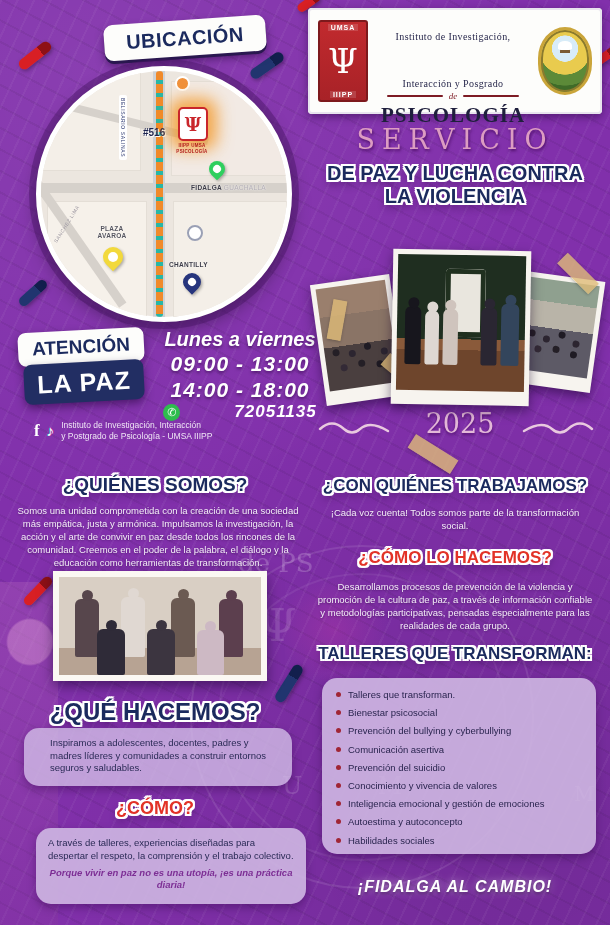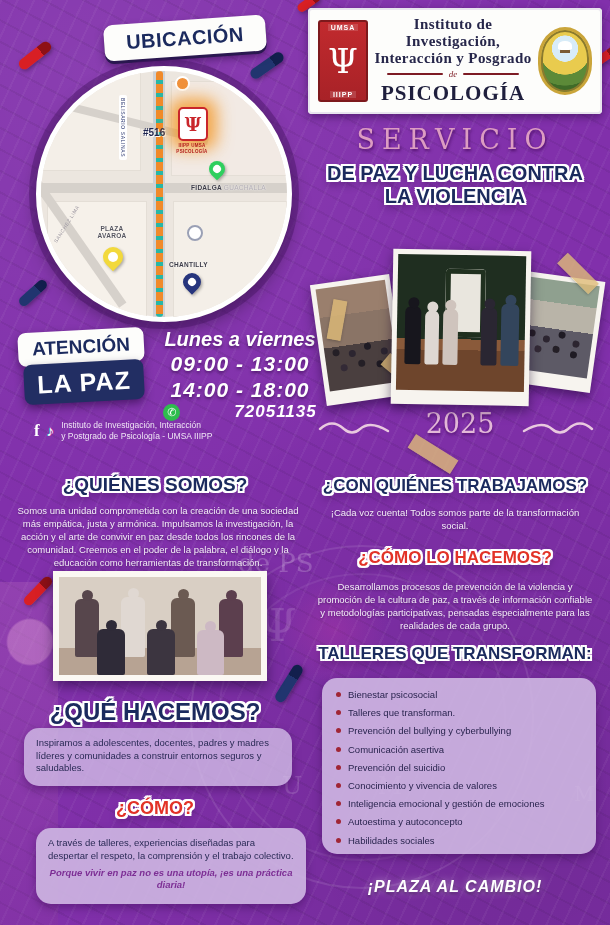--- a/index.html
+++ b/index.html
@@ -23,21 +23,21 @@
   
   .banner{left:308px;top:8px;width:294px;height:106px;background:#fdfdfb;border-radius:4px;
     box-shadow:0 3px 8px rgba(30,0,50,.45), inset 0 0 0 2px #e8e4ee;
     display:flex;align-items:center;justify-content:space-between;padding:6px 10px;box-sizing:border-box;}
   .umsa-logo{width:50px;height:82px;background:linear-gradient(180deg,#c12a2e,#a82227);
     border:2px solid #7d191c;border-radius:3px;color:#fff;display:flex;flex-direction:column;
     align-items:center;justify-content:space-between;padding:2px 0;box-sizing:border-box;}
   .umsa-logo .lg-top,.umsa-logo .lg-bot{font-size:7px;font-weight:bold;letter-spacing:1px;background:rgba(255,255,255,.15);padding:0 3px;}
   .umsa-logo .psi{font-size:34px;line-height:34px;font-family:"DejaVu Serif",serif;color:#fff;}
   .banner-text{flex:1;text-align:center;color:#26264a;padding:0 6px;}
-  .banner-text .l1{font-size:15px;font-family:"Liberation Serif",serif;font-weight:bold;letter-spacing:.4px;}
+  .banner-text .l1{font-size:10px;font-family:"Liberation Serif",serif;font-weight:normal;letter-spacing:.4px;margin-top:36px;}
   .banner-de{display:flex;align-items:center;justify-content:center;gap:6px;color:#7d1b24;margin:2px 0;}
   .banner-de .rule{height:2px;width:56px;background:#7d1b24;border-radius:2px;}
   .banner-de .de{font-size:9px;font-family:"Liberation Serif",serif;font-style:italic;text-align:center;}
   .banner-title{font-size:21px;font-family:"Liberation Serif",serif;font-weight:bold;color:#1f1f3d;letter-spacing:1px;}
   .escudo{width:48px;height:62px;border-radius:50%/46%;
     background:radial-gradient(circle at 50% 30%, #d8ecf8 0 26%, #e9cb4e 27% 52%, #5c8a38 53% 74%, #3f6b28 75% 100%);
     border:3px solid #caa53a;box-shadow:inset 0 0 0 2px #8a7a2e;position:relative;}
   .escudo:after{content:"";position:absolute;left:50%;top:18%;width:14px;height:9px;margin-left:-7px;
     background:#fff;border-radius:50% 50% 20% 20%;box-shadow:0 5px 0 -2px #7a5a33;}
   
@@ -273,49 +273,49 @@
       <div class="fig" style="left:62px;top:20px;width:24px;height:60px;background:#e0d8d2;"></div>
       <div class="fig" style="left:112px;top:21px;width:24px;height:59px;background:#6b5a52;"></div>
       <div class="fig" style="left:160px;top:22px;width:24px;height:58px;background:#5c3f4e;"></div>
       <div class="fig" style="left:38px;top:52px;width:28px;height:46px;background:#2f2b38;"></div>
       <div class="fig" style="left:88px;top:52px;width:28px;height:46px;background:#3c3540;"></div>
       <div class="fig" style="left:138px;top:53px;width:27px;height:45px;background:#cdb9c4;"></div>
     </div>
   </div>
 
   <div class="abs sticker navy center" style="left:10px;top:698px;width:290px;font-size:24px;text-align:center;">¿QUÉ HACEMOS?</div>
-  <div class="abs panel" style="left:24px;top:728px;width:268px;height:58px;padding:9px 12px;background:rgba(212,192,232,.78);">
+  <div class="abs panel" style="left:24px;top:728px;width:268px;height:58px;padding:9px 26px;background:rgba(212,192,232,.78);">
     <div class="panel-text">Inspiramos a adolescentes, docentes, padres y madres líderes y comunidades a construir entornos seguros y saludables.</div>
   </div>
 
   <div class="abs sticker redt center" style="left:10px;top:798px;width:290px;font-size:18px;">¿CÓMO?</div>
   <div class="abs panel" style="left:24px;top:828px;width:270px;height:76px;padding:9px 12px;margin-left:12px;">
     <div class="panel-text">A través de talleres, experiencias diseñadas para despertar el respeto, la comprensión y el trabajo colectivo.</div>
     <div class="quote">Porque vivir en paz no es una utopía, ¡es una práctica diaria!</div>
   </div>
 
   <div class="abs sticker navy center" style="left:310px;top:476px;width:290px;font-size:17px;">¿CON QUIÉNES TRABAJAMOS?</div>
   <div class="abs body-text" style="left:320px;top:506px;width:270px;">¡Cada voz cuenta! Todos somos parte de la transformación social.</div>
 
   <div class="abs sticker redt center" style="left:310px;top:548px;width:290px;font-size:17px;">¿CÓMO LO HACEMOS?</div>
   <div class="abs body-text" style="left:316px;top:580px;width:278px;">Desarrollamos procesos de prevención de la violencia y promoción de la cultura de paz, a través de información confiable y metodologías participativas, pensadas especialmente para las realidades de cada grupo.</div>
 
   <div class="abs sticker navy center" style="left:310px;top:644px;width:290px;font-size:17px;">TALLERES QUE TRANSFORMAN:</div>
   <div class="abs panel" style="left:322px;top:678px;width:274px;height:176px;">
     <ul class="tall-list">
         <li>
           <span class="dot"></span>
+          <span>Talleres que transforman.</span>
+        </li>
+        <li>
+          <span class="dot"></span>
           <span>Bienestar psicosocial</span>
         </li>
         <li>
           <span class="dot"></span>
-          <span>Talleres que transforman.</span>
-        </li>
-        <li>
-          <span class="dot"></span>
           <span>Prevención del bullying y cyberbullying</span>
         </li>
         <li>
           <span class="dot"></span>
           <span>Comunicación asertiva</span>
         </li>
         <li>
           <span class="dot"></span>
           <span>Prevención del suicidio</span>
         </li>
@@ -331,14 +331,14 @@
           <span class="dot"></span>
           <span>Autoestima y autoconcepto</span>
         </li>
         <li>
           <span class="dot"></span>
           <span>Habilidades sociales</span>
         </li>
       </ul>
   </div>
 
-  <div class="abs cta">¡PLAZA AL CAMBIO!</div>
+  <div class="abs cta">¡FIDALGA AL CAMBIO!</div>
 </div>
 
 </body></html>

